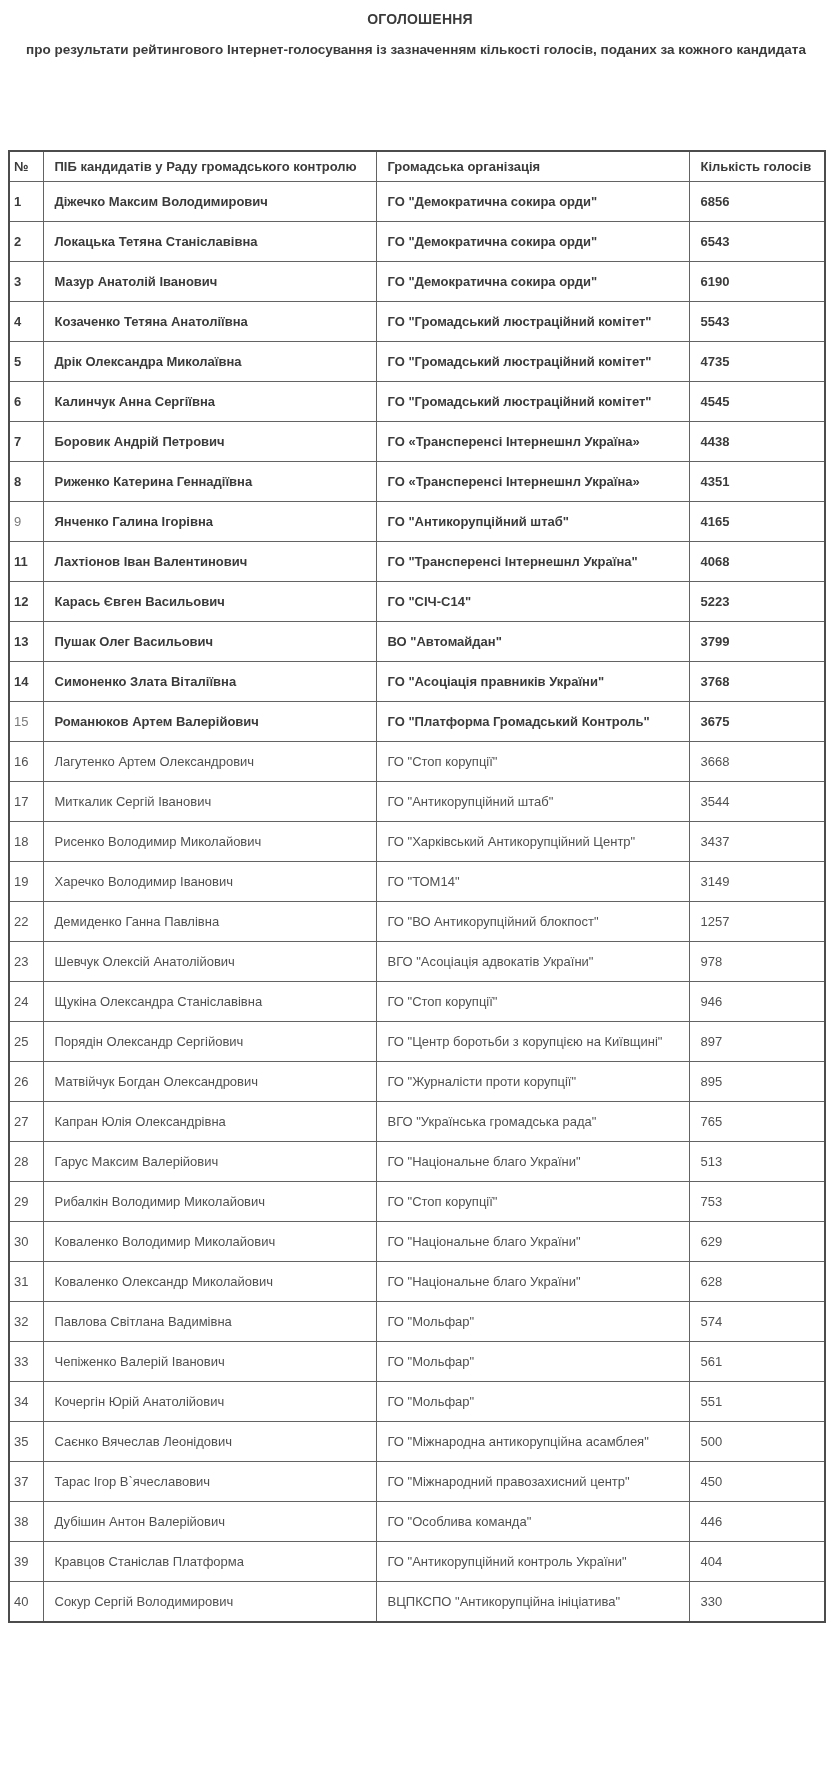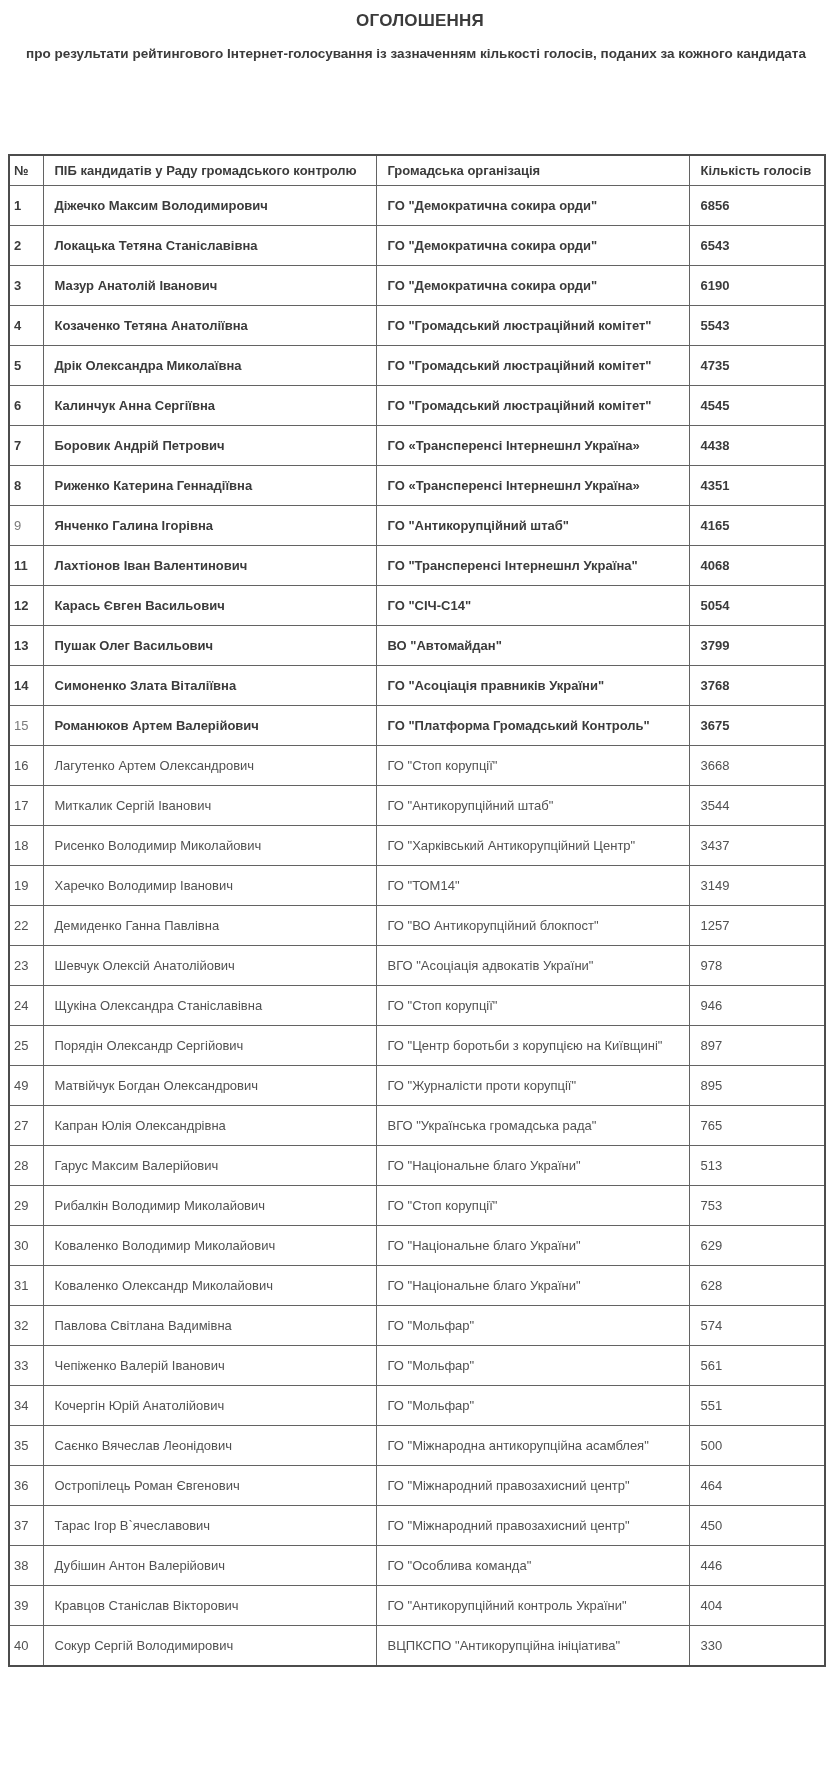--- a/index.html
+++ b/index.html
@@ -5,21 +5,21 @@
   html, body {
     margin: 0;
     padding: 0;
     background: #ffffff;
     width: 832px;
     font-family: "Liberation Sans", "DejaVu Sans", sans-serif;
   }
   .doc-title {
     margin: 11px 0 0 8px;
     text-align: center;
-    font-size: 17px;
+    font-size: 14px;
     font-weight: bold;
     color: #3b3b3b;
     letter-spacing: 0.2px;
   }
   .doc-subtitle {
     margin: 15px 0 8px 0;
     text-align: center;
     font-size: 13.5px;
     font-weight: bold;
     color: #3b3b3b;
@@ -137,21 +137,21 @@
       <tr class="bold-row">
         <td class="num-cell">11</td>
         <td>Лахтіонов Іван Валентинович</td>
         <td>ГО "Трансперенсі Інтернешнл Україна"</td>
         <td>4068</td>
       </tr>
       <tr class="bold-row">
         <td class="num-cell">12</td>
         <td>Карась Євген Васильович</td>
         <td>ГО "СІЧ-С14"</td>
-        <td>5054</td>
+        <td>5223</td>
       </tr>
       <tr class="bold-row">
         <td class="num-cell">13</td>
         <td>Пушак Олег Васильович</td>
         <td>ВО "Автомайдан"</td>
         <td>3799</td>
       </tr>
       <tr class="bold-row">
         <td class="num-cell">14</td>
         <td>Симоненко Злата Віталіївна</td>
@@ -206,21 +206,21 @@
         <td>ГО "Стоп корупції"</td>
         <td>946</td>
       </tr>
       <tr>
         <td class="num-cell">25</td>
         <td>Порядін Олександр Сергійович</td>
         <td>ГО "Центр боротьби з корупцією на Київщині"</td>
         <td>897</td>
       </tr>
       <tr>
-        <td class="num-cell">49</td>
+        <td class="num-cell">26</td>
         <td>Матвійчук Богдан Олександрович</td>
         <td>ГО "Журналісти проти корупції"</td>
         <td>895</td>
       </tr>
       <tr>
         <td class="num-cell">27</td>
         <td>Капран Юлія Олександрівна</td>
         <td>ВГО "Українська громадська рада"</td>
         <td>765</td>
       </tr>
@@ -266,40 +266,34 @@
         <td>ГО "Мольфар"</td>
         <td>551</td>
       </tr>
       <tr>
         <td class="num-cell">35</td>
         <td>Саєнко Вячеслав Леонідович</td>
         <td>ГО "Міжнародна антикорупційна асамблея"</td>
         <td>500</td>
       </tr>
       <tr>
-        <td class="num-cell">36</td>
-        <td>Остропілець Роман Євгенович</td>
-        <td>ГО "Міжнародний правозахисний центр"</td>
-        <td>464</td>
-      </tr>
-      <tr>
         <td class="num-cell">37</td>
         <td>Тарас Ігор В`ячеславович</td>
         <td>ГО "Міжнародний правозахисний центр"</td>
         <td>450</td>
       </tr>
       <tr>
         <td class="num-cell">38</td>
         <td>Дубішин Антон Валерійович</td>
         <td>ГО "Особлива команда"</td>
         <td>446</td>
       </tr>
       <tr>
         <td class="num-cell">39</td>
-        <td>Кравцов Станіслав Вікторович</td>
+        <td>Кравцов Станіслав Платформа</td>
         <td>ГО "Антикорупційний контроль України"</td>
         <td>404</td>
       </tr>
       <tr>
         <td class="num-cell">40</td>
         <td>Сокур Сергій Володимирович</td>
         <td>ВЦПКСПО "Антикорупційна ініціатива"</td>
         <td>330</td>
       </tr>
     </tbody>

